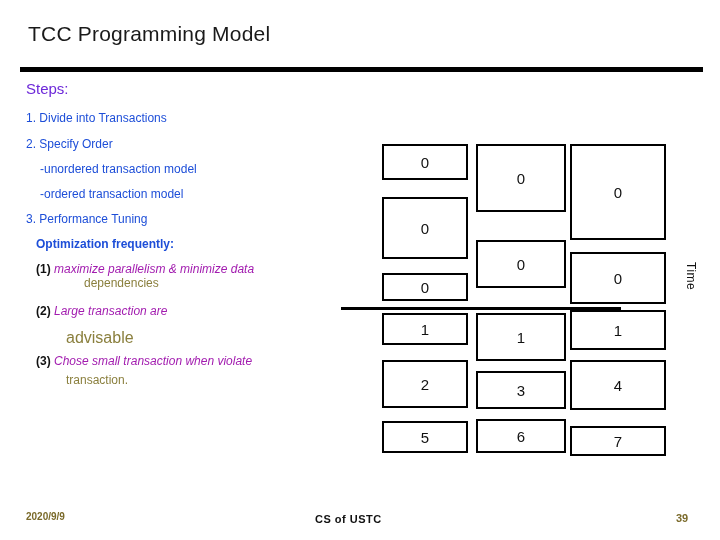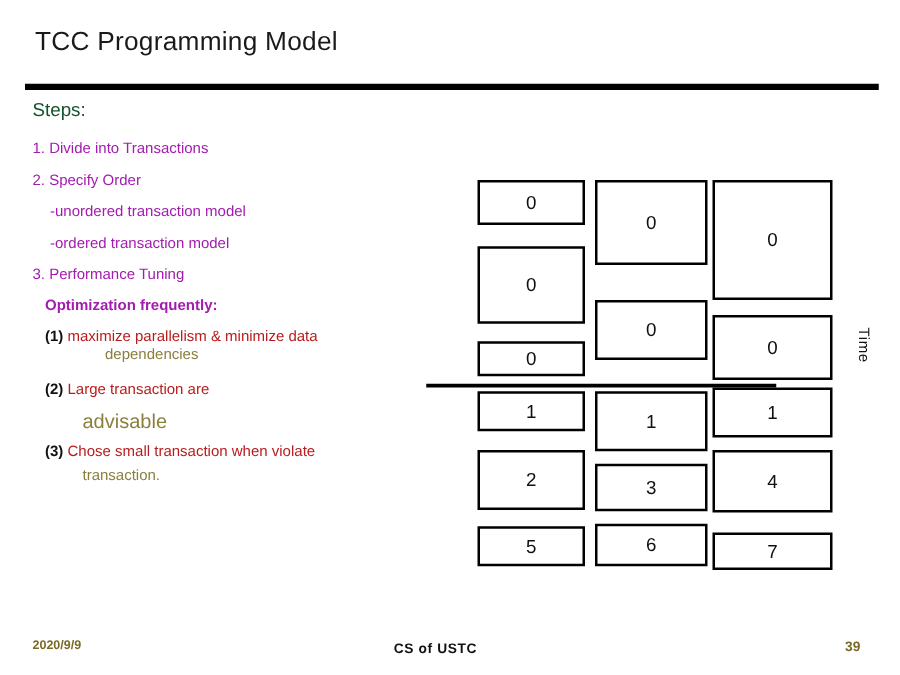--- a/index.html
+++ b/index.html
@@ -35,48 +35,49 @@
     top: 67px;
     width: 683px;
     height: 5px;
     background: #000000;
   }
   .steps-label {
     position: absolute;
     left: 26px;
     top: 80px;
     font-size: 15px;
-    color: #14532d;
+    color: #6d28d9;
     text-align: center;
   }
   .body-line {
     position: absolute;
     font-size: 12px;
-    color: #a21caf;
+    color: #1d4ed8;
     white-space: nowrap;
   }
   .l-step1 { left: 26px; top: 111px; }
   .l-step2 { left: 26px; top: 137px; }
   .l-unordered { left: 40px; top: 162px; }
   .l-ordered { left: 40px; top: 187px; }
   .l-step3 { left: 26px; top: 212px; }
   .l-optim { left: 36px; top: 237px; font-weight: bold; }
 
   .num-item {
     position: absolute;
     font-size: 12px;
     color: #111111;
     width: 290px;
   }
   .num-item .num {
     color: #111111;
     font-weight: bold;
   }
   .num-item .txt {
-    color: #b91c1c;
+    color: #a21caf;
+    font-style: italic;
   }
   .i1 { left: 36px; top: 262px; }
   .i1-cont { left: 84px; top: 276px; color: #8a7f3d; font-size: 12px; position: absolute; }
   .i2 { left: 36px; top: 304px; }
   .i2-cont { left: 66px; top: 329px; color: #8a7f3d; font-size: 16px; position: absolute; }
   .i3 { left: 36px; top: 354px; }
   .i3-cont { left: 66px; top: 373px; color: #8a7f3d; font-size: 12px; position: absolute; }
 
   
   .box {

